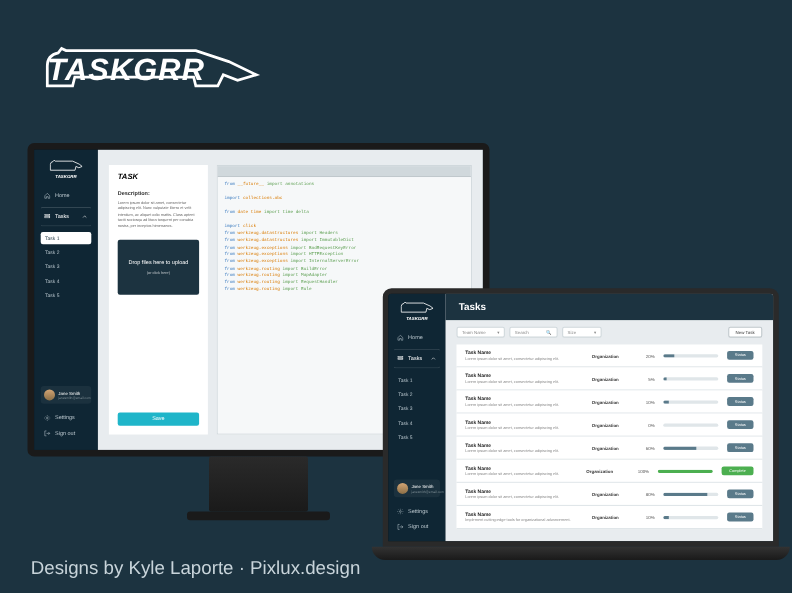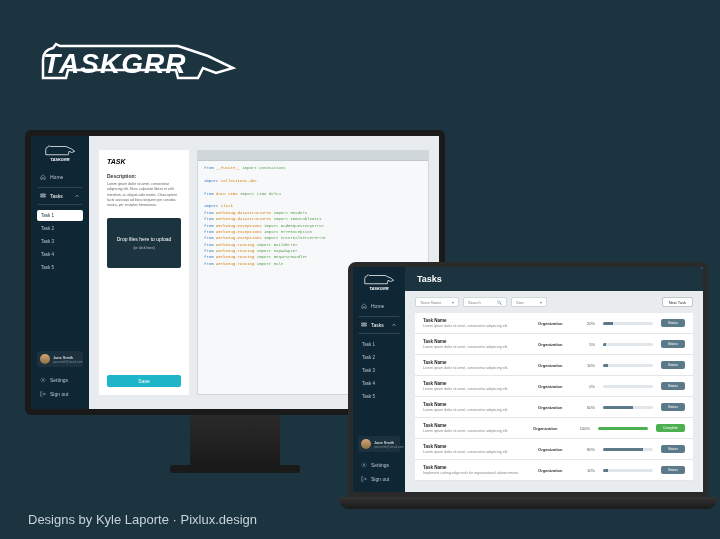--- a/index.html
+++ b/index.html
@@ -313,21 +313,21 @@
   background: #5a7a8a;
   text-align: center;
 }
 .status-badge.complete { background: #4caf50; }
 
 
 .credit {
   position: absolute;
   bottom: 12px;
   left: 28px;
-  font-size: 13px;
+  font-size: 17px;
   color: #c8d4da;
 }
 </style>
 </head>
 <body>
 
 <div class="main-logo">
   <svg viewBox="0 0 200 50">
     <path d="M 5 40 L 5 22 Q 5 12 15 10 L 18 6 L 22 8 L 140 8 L 170 18 L 195 30 L 178 35 L 165 30 L 160 40 L 140 40 L 138 32 L 30 32 L 28 40 Z" fill="none" stroke="#fff" stroke-width="2.5"></path>
   </svg>

